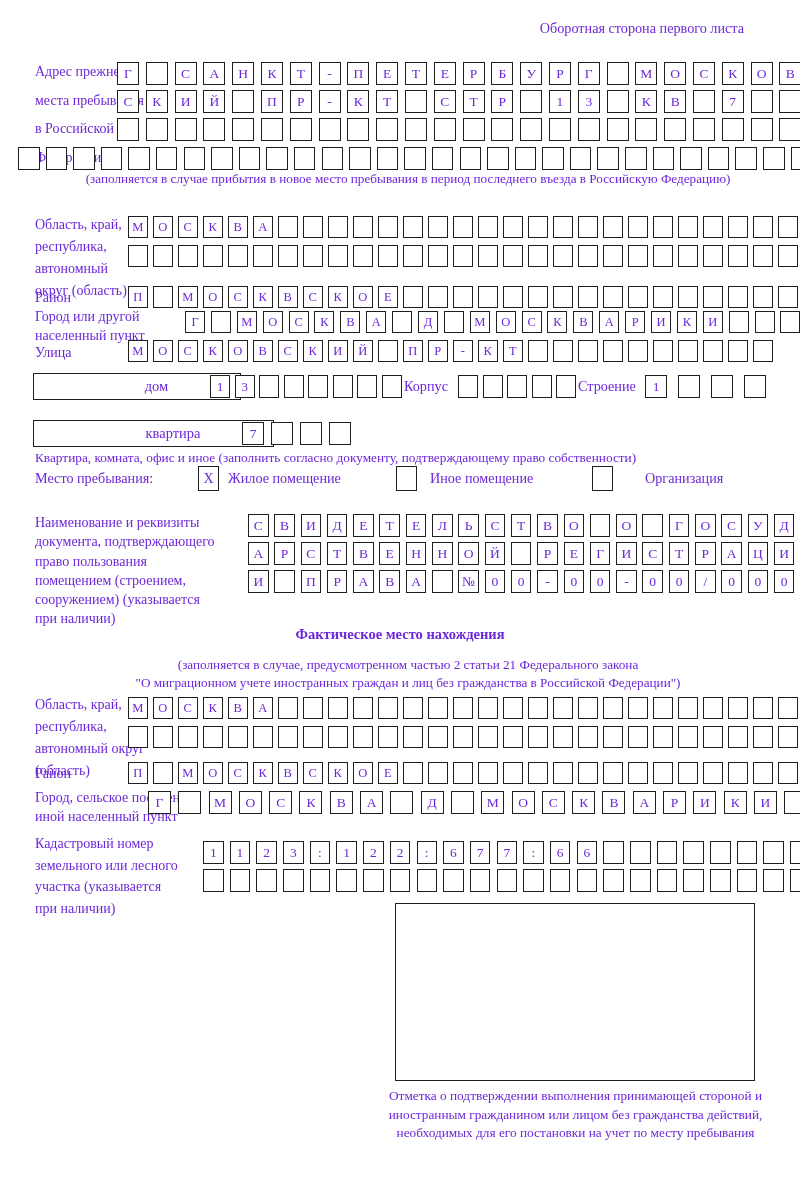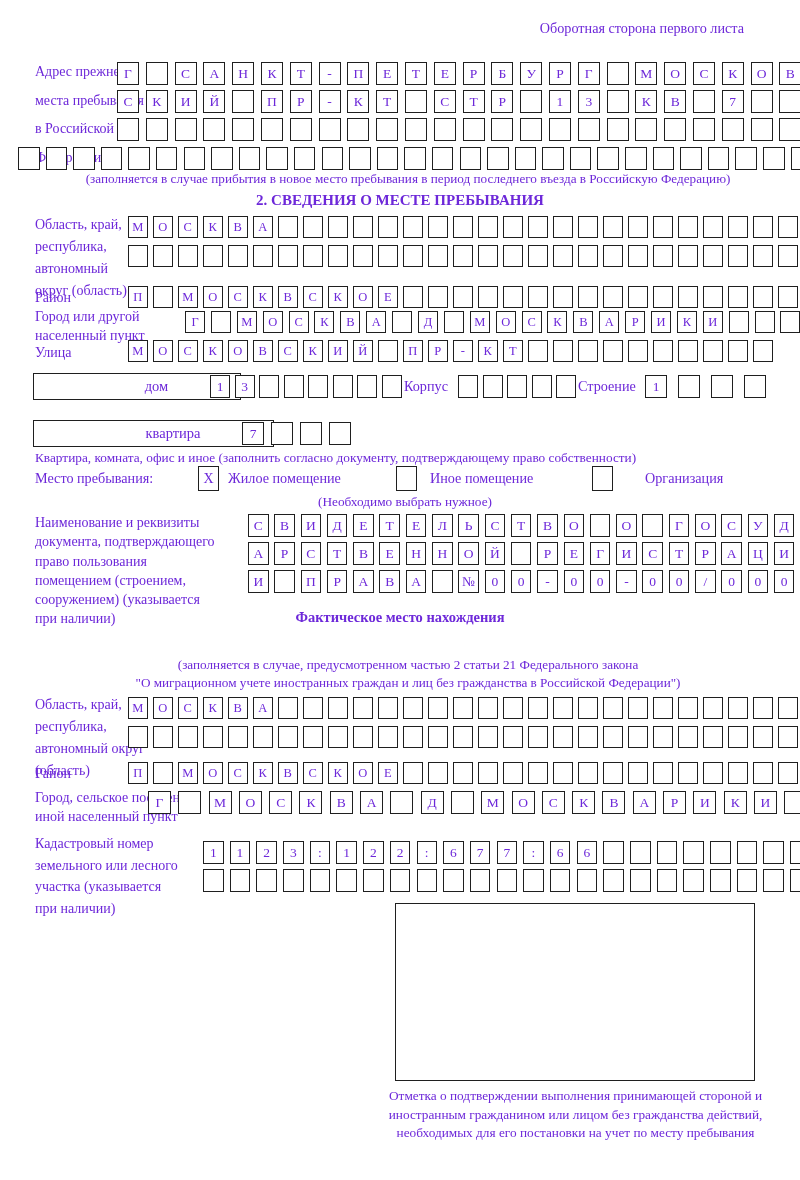--- a/index.html
+++ b/index.html
@@ -158,21 +158,20 @@
       <div class="cell"></div>
       <div class="cell"></div>
       <div class="cell"></div>
       <div class="cell"></div>
       <div class="cell"></div>
       <div class="cell"></div>
       <div class="cell"></div>
     </div>
   <div class="abs note" style="top:171px;">(заполняется в случае прибытия в новое место пребывания в период последнего въезда в Российскую Федерацию)</div>
 
-  <div class="abs sec-title" style="top:192px;">2. СВЕДЕНИЯ О МЕСТЕ ПРЕБЫВАНИЯ</div>
 
   <div class="abs lbl lh22" style="left:35px;top:214px;width:120px;">Область, край,
 республика,
 автономный
 округ (область)</div>
   <div class="abs cellrow md" style="left:128px;top:216px;">
       <div class="cell">М</div>
       <div class="cell">О</div>
       <div class="cell">С</div>
       <div class="cell">К</div>
@@ -356,21 +355,20 @@
     </div>
   <div class="abs" style="left:35px;top:450px;font-size:13.3px;">Квартира, комната, офис и иное (заполнить согласно документу, подтверждающему право собственности)</div>
 
   <div class="abs inline-lbl" style="left:35px;top:470px;">Место пребывания:</div>
   <div class="abs checkbox" style="left:198px;top:466px;">X</div>
   <div class="abs inline-lbl" style="left:228px;top:470px;">Жилое помещение</div>
   <div class="abs checkbox" style="left:396px;top:466px;"></div>
   <div class="abs inline-lbl" style="left:430px;top:470px;">Иное помещение</div>
   <div class="abs checkbox" style="left:592px;top:466px;"></div>
   <div class="abs inline-lbl" style="left:645px;top:470px;">Организация</div>
-  <div class="abs" style="left:245px;top:494px;width:320px;text-align:center;font-size:13.3px;">(Необходимо выбрать нужное)</div>
 
   <div class="abs lbl" style="left:35px;top:513px;width:215px;line-height:19.3px;">Наименование и реквизиты
 документа, подтверждающего
 право пользования
 помещением (строением,
 сооружением) (указывается
 при наличии)</div>
   <div class="abs cellrow doc" style="left:248px;top:514px;">
       <div class="cell">С</div>
       <div class="cell">В</div>
@@ -434,21 +432,21 @@
       <div class="cell">0</div>
       <div class="cell">-</div>
       <div class="cell">0</div>
       <div class="cell">0</div>
       <div class="cell">/</div>
       <div class="cell">0</div>
       <div class="cell">0</div>
       <div class="cell">0</div>
     </div>
 
-  <div class="abs sec-title" style="top:609px;font-size:14.5px;">Фактическое место нахождения</div>
+  <div class="abs sec-title" style="top:626px;font-size:14.5px;">Фактическое место нахождения</div>
   <div class="abs note" style="top:657px;">(заполняется в случае, предусмотренном частью 2 статьи 21 Федерального закона</div>
   <div class="abs note" style="top:675px;">"О миграционном учете иностранных граждан и лиц без гражданства в Российской Федерации")</div>
 
   <div class="abs lbl lh22" style="left:35px;top:694px;width:140px;">Область, край,
 республика,
 автономный округ
 (область)</div>
   <div class="abs cellrow md" style="left:128px;top:697px;">
       <div class="cell">М</div>
       <div class="cell">О</div>

